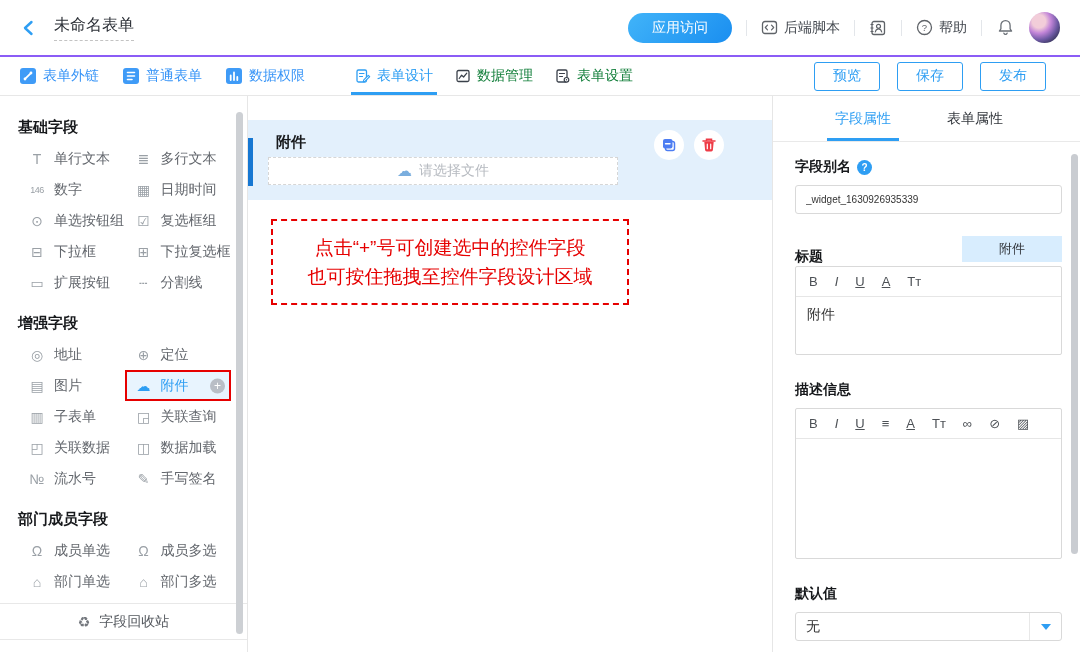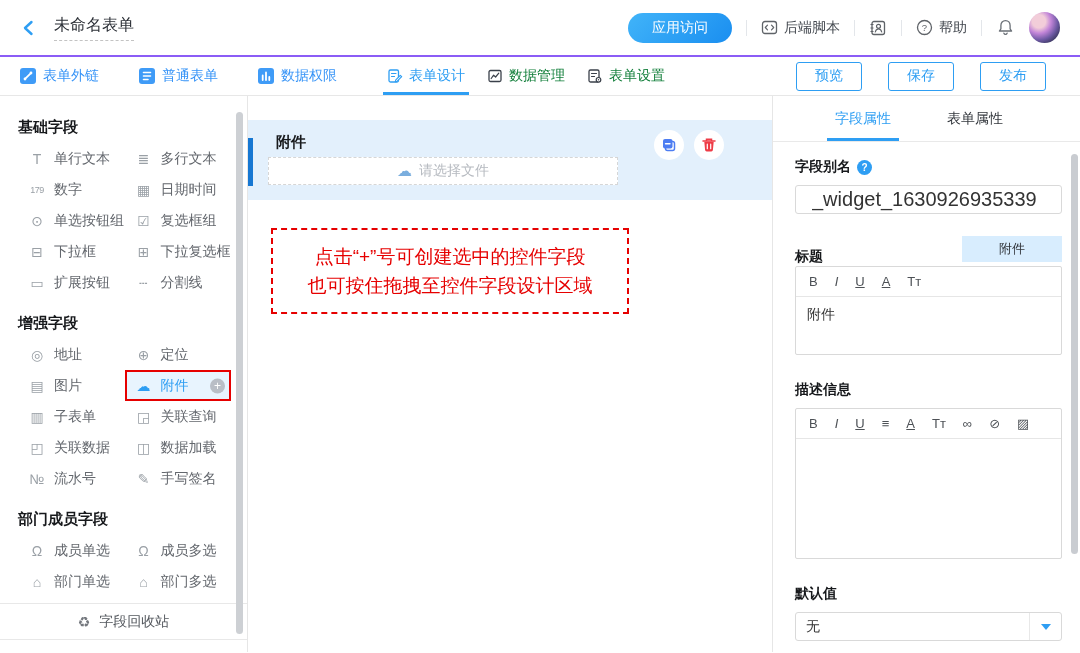--- a/index.html
+++ b/index.html
@@ -16,29 +16,29 @@
   .pill-btn { height:30px; padding:0 24px; border:none; border-radius:16px; color:#fff;
     font-size:14px; background:linear-gradient(135deg,#41b4f9,#1a8ef0); cursor:pointer; }
   .v-div { width:1px; height:16px; background:#e3e6ea; }
   .top-item { display:flex; align-items:center; gap:6px; font-size:14px; color:#43484f; cursor:pointer; }
   .avatar { width:31px; height:31px; border-radius:50%;
     background:radial-gradient(circle at 32% 30%, #f2cdd9 0 22%, #c285d8 40%, #6d59a3 62%, #262a44 88%, #14172b 100%); }
 
   
   .toolbar { height:39px; display:flex; align-items:center; padding-left:20px;
     border-bottom:1px solid #e7e7e7; background:#fff; position:relative; }
-  .tb-left { display:flex; align-items:center; gap:40px; }
+  .tb-left { display:flex; align-items:center; gap:24px; }
   .tb-left .tb-item { display:flex; align-items:center; gap:7px; font-size:14px; color:#3794f7; cursor:pointer; }
   .sq-icon { width:16px; height:16px; border-radius:3px; background:#3f9bf7; display:inline-block; }
   .tabs { display:flex; align-items:center; gap:22px; margin-left:50px; height:100%; }
   .tab { display:flex; align-items:center; gap:6px; font-size:14px; color:#15803d; height:100%;
     position:relative; cursor:pointer; }
   .tab.active { color:#2e9ef3; }
   .tab.active::after { content:""; position:absolute; left:-4px; right:-4px; bottom:0; height:3px; background:#2e9ef3; }
-  .tb-btns { margin-left:auto; display:flex; gap:26px; margin-right:34px; }
+  .tb-btns { margin-left:auto; display:flex; gap:17px; margin-right:34px; }
   .o-btn { width:66px; height:29px; background:#fff; border:1px solid #2e9ef3; border-radius:3px;
     color:#2e9ef3; font-size:14px; cursor:pointer; }
 
   
   .main { display:flex; height:556px; }
 
   
   .sidebar { width:248px; border-right:1px solid #e6e6e6; position:relative; background:#fff; padding-top:8px; }
   .sec-title { font-size:15px; font-weight:bold; color:#17191c; margin:14px 0 6px 18px; }
   .fields { display:grid; grid-template-columns:1fr 1fr; padding:0 16px 2px 18px; }
@@ -62,37 +62,37 @@
   .field-card { margin-top:24px; height:80px; background:#e3f0fc; position:relative; }
   .accent { position:absolute; left:0; top:18px; width:5px; height:48px; background:#1677d2; }
   .card-title { position:absolute; left:28px; top:13px; font-size:15px; font-weight:bold; color:#17191c; }
   .card-actions { position:absolute; top:10px; right:48px; display:flex; gap:10px; }
   .circle-btn { width:30px; height:30px; border-radius:50%; background:#fff; display:flex;
     align-items:center; justify-content:center; cursor:pointer; border:none; }
   .upload-box { position:absolute; left:20px; top:37px; width:350px; height:28px; background:#fff;
     border:1px solid #d6d6d6; border-style:dashed; display:flex; align-items:center; justify-content:center;
     gap:7px; color:#b6bac0; font-size:14px; cursor:pointer; }
   .upload-box .cloud { color:#7aaede; font-size:15px; }
-  .tip-box { position:absolute; left:23px; top:132px; width:358px; height:86px; border:2px dashed #e60000;
+  .tip-box { position:absolute; left:23px; top:123px; width:358px; height:86px; border:2px dashed #e60000;
     display:flex; flex-direction:column; align-items:center; justify-content:center; color:#e60000;
     font-size:19px; line-height:29px; text-align:center; }
 
   
   .panel { width:307px; background:#fff; position:relative; }
   .panel-tabs { height:46px; border-bottom:1px solid #e9e9e9; display:flex; align-items:stretch;
     padding-left:62px; gap:56px; }
   .p-tab { display:flex; align-items:center; font-size:14px; color:#33373d; cursor:pointer; position:relative; }
   .p-tab.active { color:#2e9ef3; }
   .p-tab.active::after { content:""; position:absolute; left:-8px; right:-8px; bottom:0; height:3px; background:#2e9ef3; }
   .panel-body { padding:16px 18px 0 22px; }
   .p-label { font-size:14px; font-weight:bold; color:#17191c; display:flex; align-items:center; gap:6px; }
   .q-circle { width:15px; height:15px; border-radius:50%; background:#2e9ef3; color:#fff; font-size:10px;
     font-weight:bold; line-height:15px; text-align:center; }
   .text-input { margin-top:9px; width:100%; height:29px; border:1px solid #d9d9d9; border-radius:3px;
-    padding:0 16px; font-size:20px; color:#333; font-family:inherit; }
+    padding:0 10px; font-size:10px; color:#333; font-family:inherit; }
   .title-row { margin-top:22px; display:flex; align-items:flex-end; justify-content:space-between; }
   .lang-tag { width:100px; height:26px; background:#d8edfe; border:none; font-size:13px; color:#33373d;
     cursor:pointer; margin-bottom:4px; }
   .editor { border:1px solid #d9d9d9; border-radius:2px; }
   .rt-bar { height:30px; border-bottom:1px solid #e6e6e6; display:flex; align-items:center;
     padding:0 13px; gap:17px; }
   .rt-btn { font-size:13px; color:#4d5156; cursor:pointer; background:none; border:none; font-family:inherit; }
   .rt-btn.i { font-style:italic; }
   .rt-btn.u, .rt-btn.a { text-decoration:underline; }
   .rt-content { padding:9px 11px; font-size:14px; color:#333; }
@@ -229,21 +229,21 @@
     <div class="fields">
       <span class="field-item">
           <span class="f-icon">T</span>
           <span>单行文本</span>
         </span>
       <span class="field-item">
           <span class="f-icon">≣</span>
           <span>多行文本</span>
         </span>
       <span class="field-item">
-          <span class="f-icon num">179</span>
+          <span class="f-icon num">146</span>
           <span>数字</span>
         </span>
       <span class="field-item">
           <span class="f-icon">▦</span>
           <span>日期时间</span>
         </span>
       <span class="field-item">
           <span class="f-icon">⊙</span>
           <span>单选按钮组</span>
         </span>

